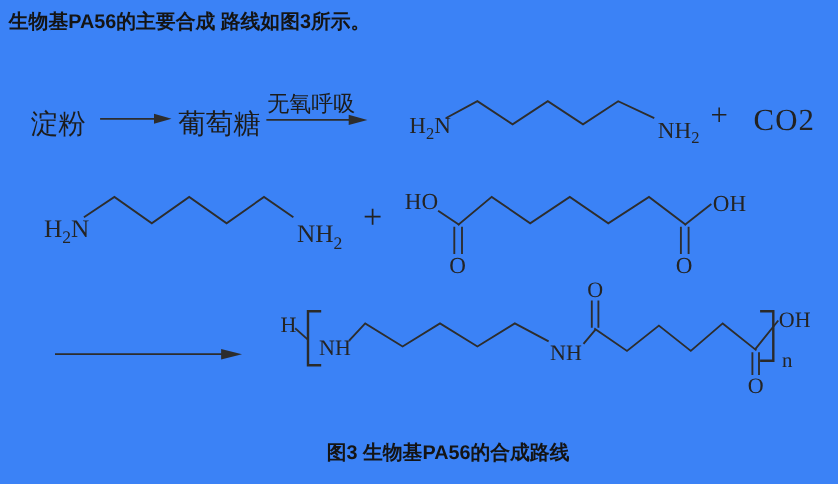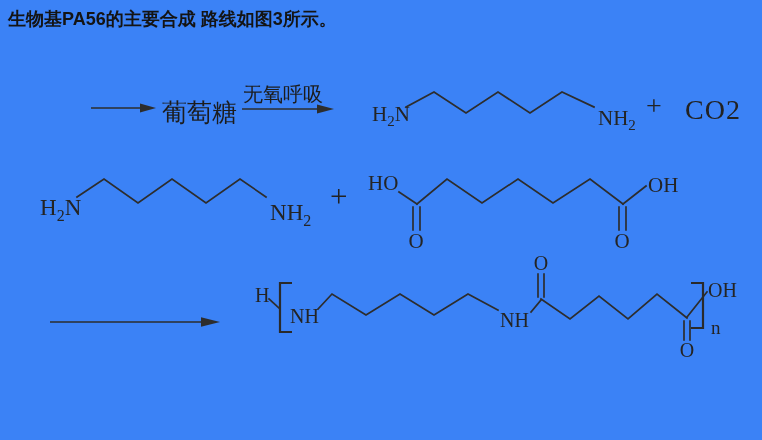--- a/index.html
+++ b/index.html
@@ -31,20 +31,21 @@
   .arrow-line { stroke:#2d2d2d; stroke-width:1.6; }
   .arrow-head { fill:#2d2d2d; stroke:none; }
 </style>
 </head>
 <body>
 
 <div class="page">
 
   <div class="abs cjk-sans" style="left:8px; top:7px; font-size:18px;">生物基PA56的主要合成 路线如图3所示。</div>
 
+  <div class="abs cjk-serif" style="left:28px; top:96px; font-size:25px;">淀粉</div>
 
   <svg class="abs" style="left:90px; top:100px;" width="66" height="16" viewBox="0 0 66 16">
     <line class="arrow-line" x1="1" y1="8" x2="52" y2="8"></line>
     <polygon class="arrow-head" points="66,8 50,3.4 50,12.6"></polygon>
   </svg>
 
   <div class="abs cjk-serif" style="left:243px; top:81px; font-size:20px;">无氧呼吸</div>
 
   <div class="abs cjk-serif" style="left:162px; top:96px; font-size:25px;">葡萄糖</div>
 
@@ -104,14 +105,15 @@
     <polyline class="bond" points="293,43 322,63 351,40 380,63 409,38 439,62"></polyline>
     <line class="bond" x1="436" y1="65" x2="436" y2="84"></line>
     <line class="bond" x1="442" y1="65" x2="442" y2="84"></line>
     <text x="439" y="101" font-size="20" text-anchor="middle">O</text>
     <line class="bond" x1="439" y1="61" x2="459" y2="36"></line>
     <path class="bracket" d="M443,27 L455,27 L455,72 L443,72"></path>
     <text x="460" y="41" font-size="20">OH</text>
     <text x="463" y="78" font-size="19">n</text>
   </svg>
 
+  <div class="abs cjk-sans" style="left:297px; top:399px; font-size:18px;">图3 生物基PA56的合成路线</div>
 
 </div>
 
 </body></html>

